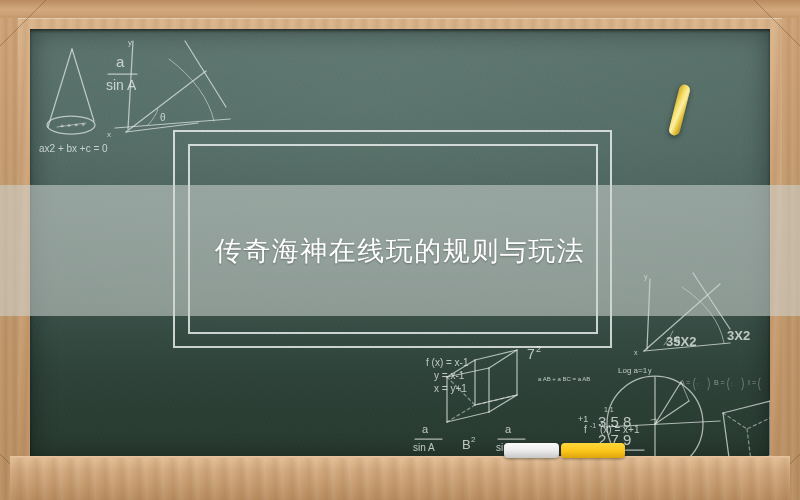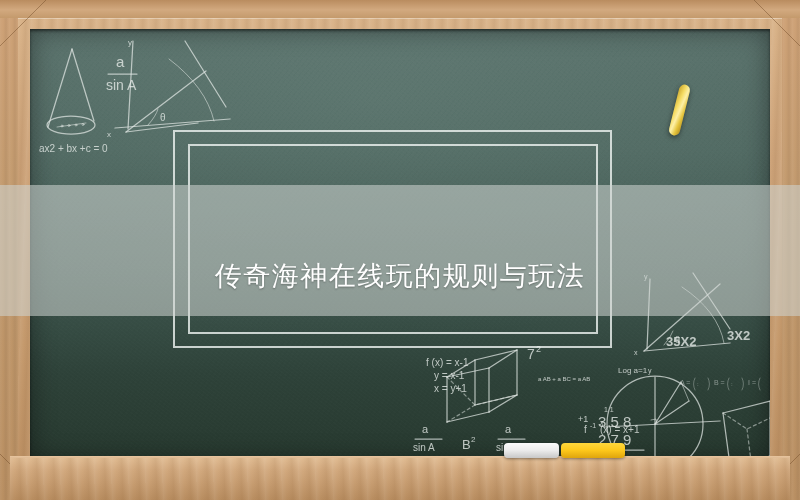--- a/index.html
+++ b/index.html
@@ -155,21 +155,20 @@
     width: 800px; height: 131px;
     display: flex;
     align-items: center;
     justify-content: center;
     color: #ffffff;
     font-size: 27px;
     letter-spacing: 1.5px;
     font-weight: 400;
     text-shadow: 0 1px 2px rgba(0,0,0,.30);
     white-space: nowrap;
-    margin-top: 25px;
   }
 
   
   .chalk-stick-float {
     position: absolute;
     left: 674px; top: 84px;
     width: 11px; height: 52px;
     border-radius: 6px;
     transform: rotate(14deg);
     background: linear-gradient(100deg, #c9a42a 0%, #f5dc63 32%, #fdf0a6 52%, #e6c63f 74%, #b58f1e 100%);

